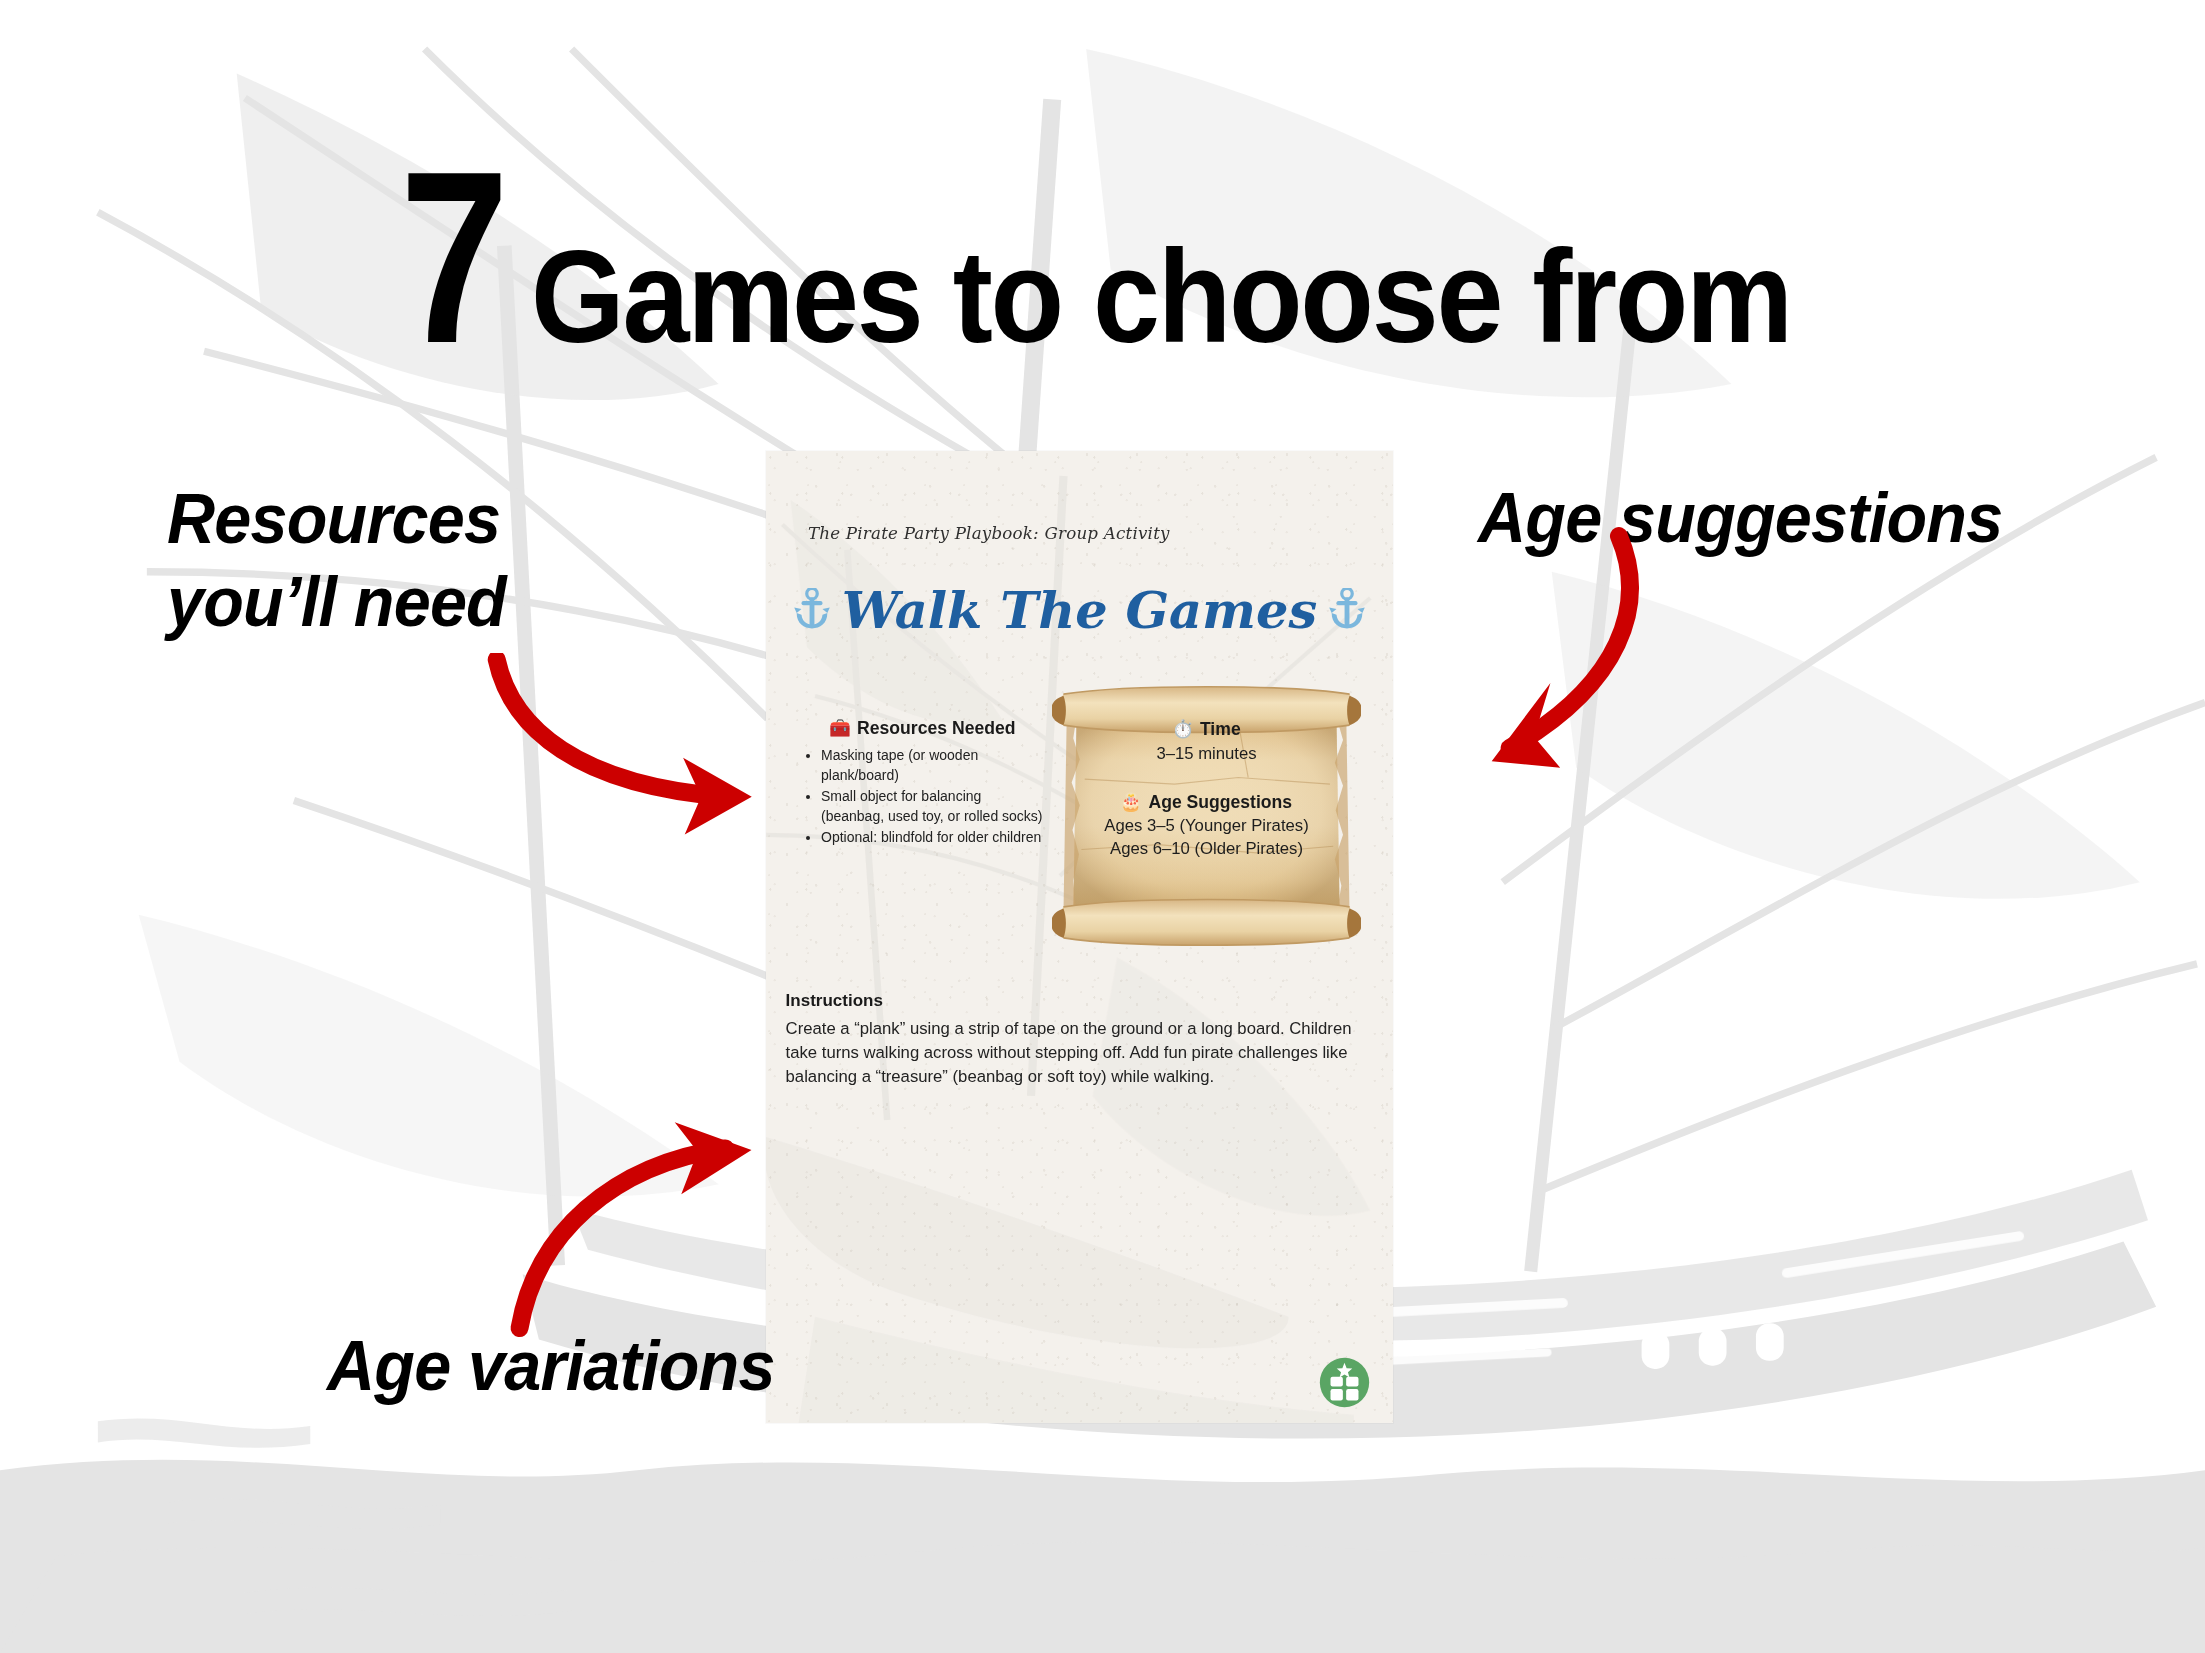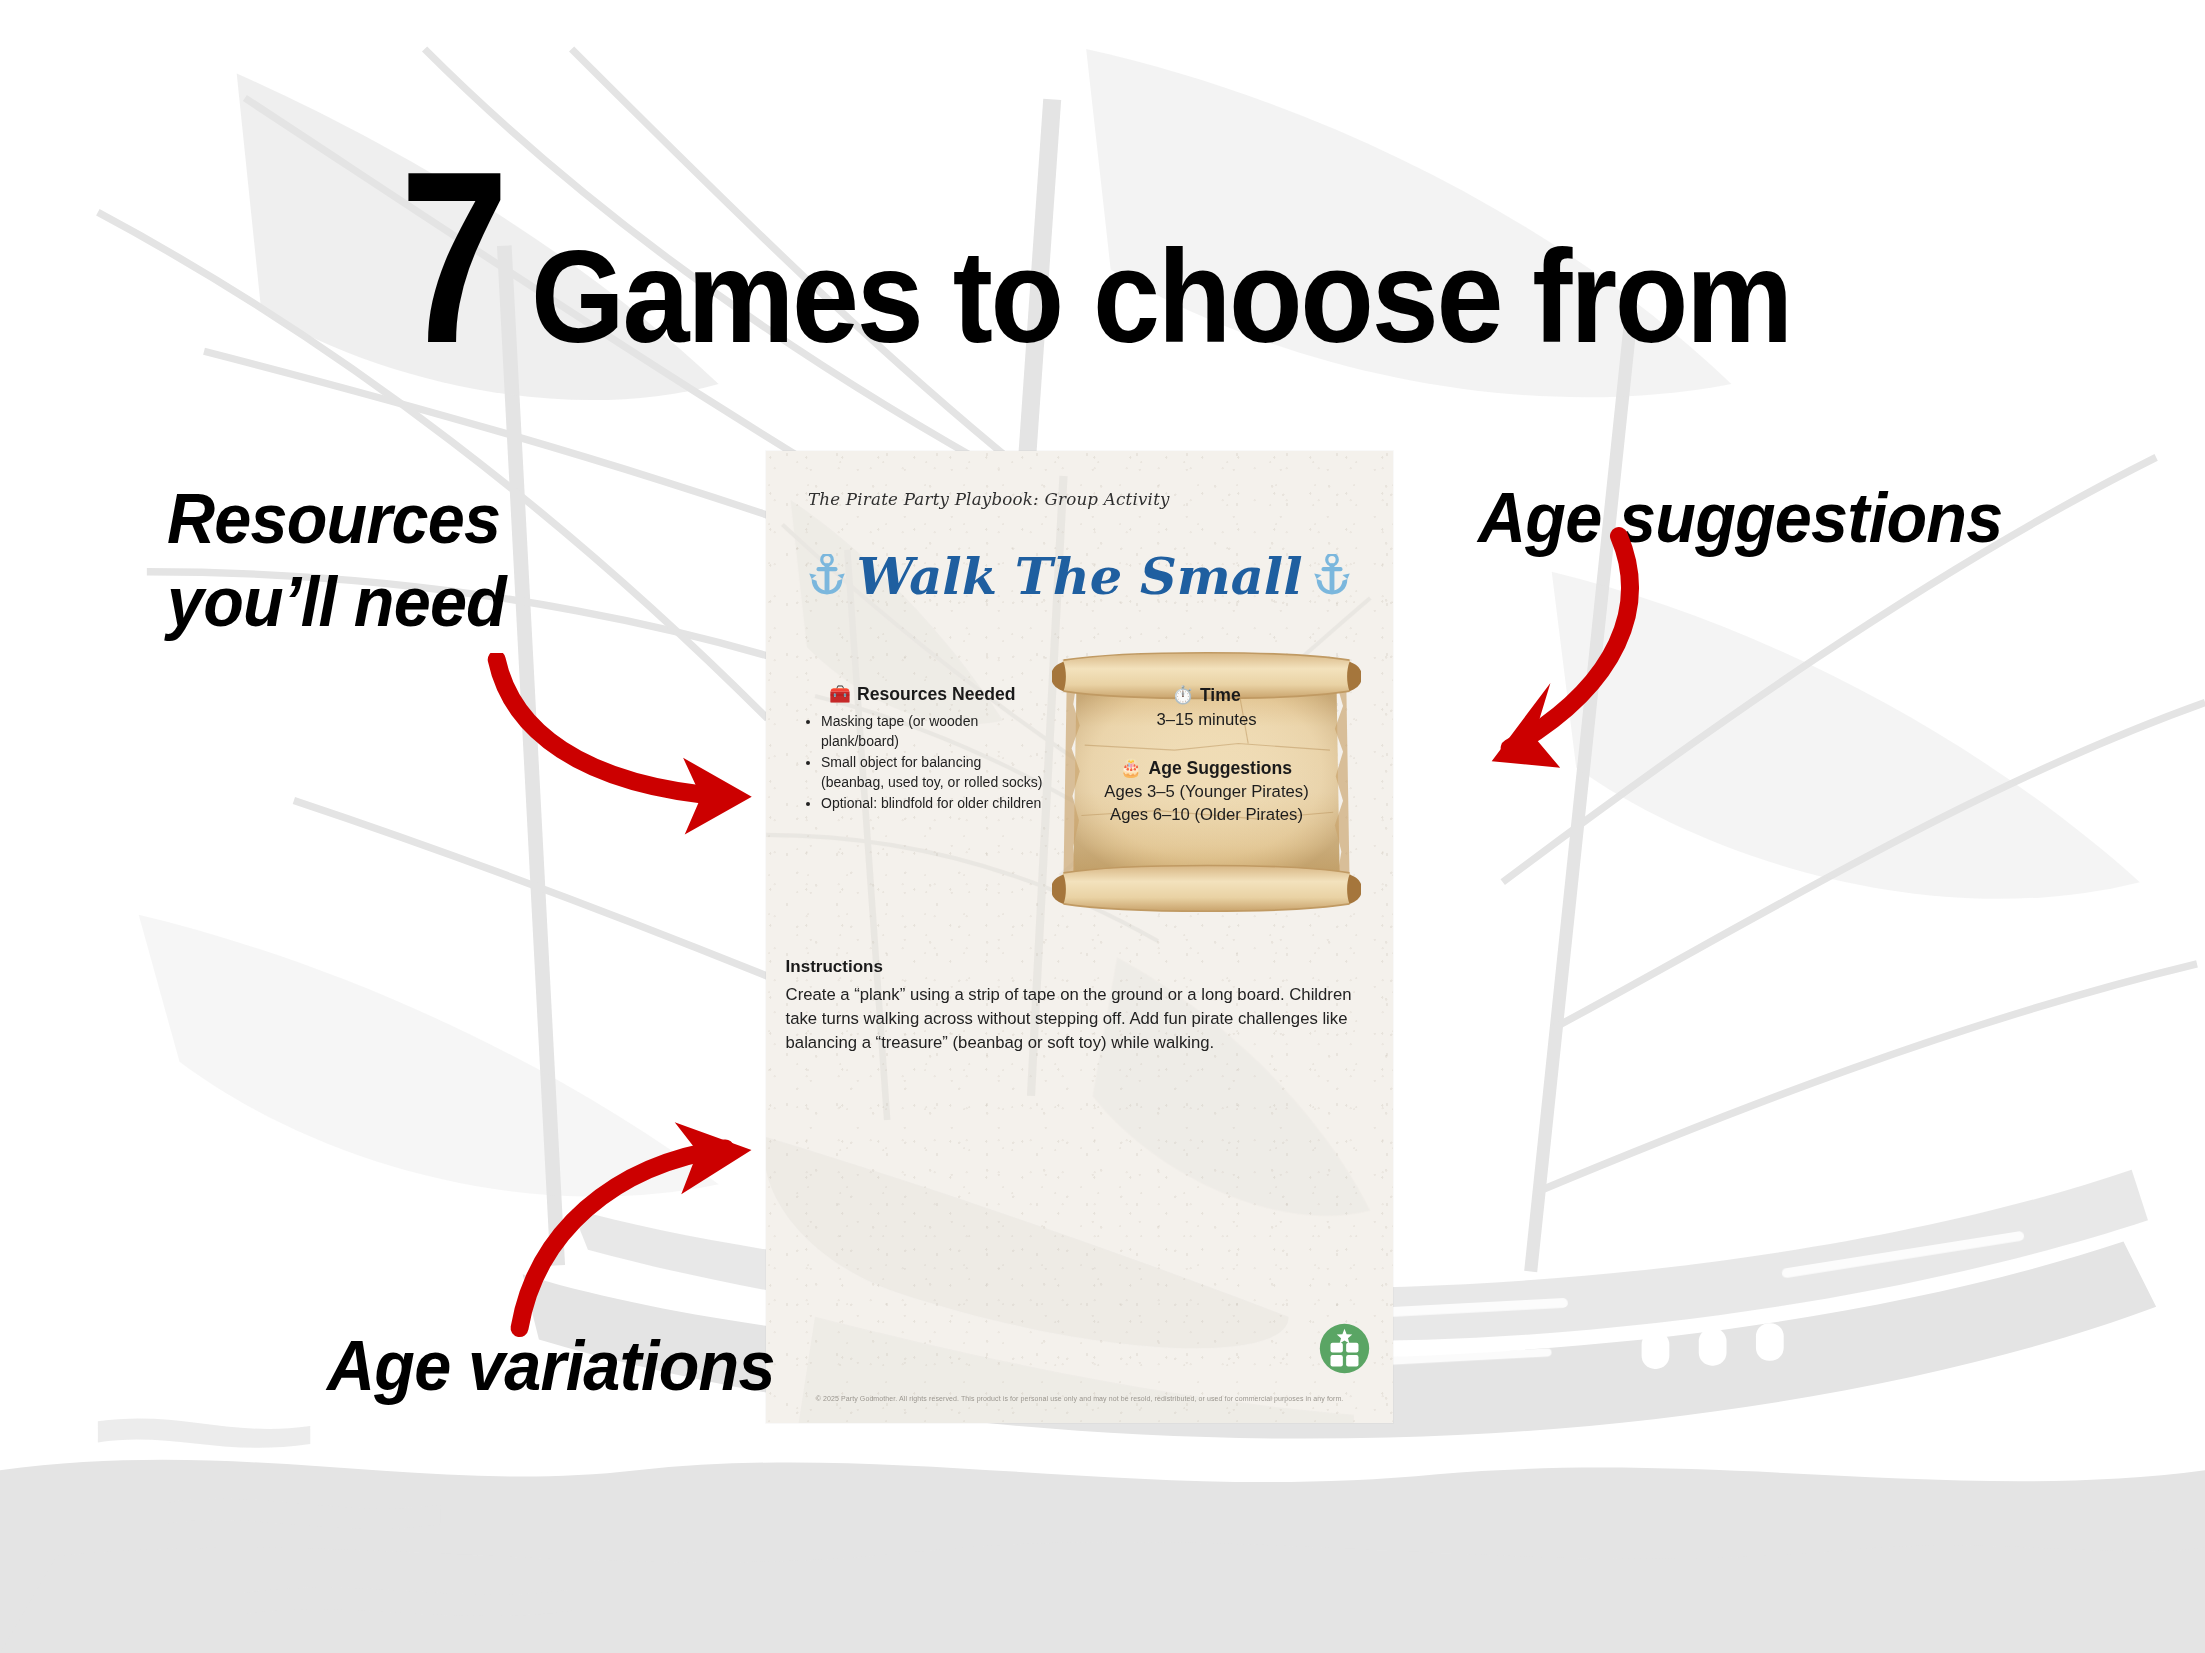--- a/index.html
+++ b/index.html
@@ -68,21 +68,21 @@
       radial-gradient(circle at 58% 81%, rgba(175,165,150,.18) 0 1.1px, transparent 1.4px),
       radial-gradient(circle at 8%  88%, rgba(185,175,160,.16) 0 0.9px, transparent 1.2px),
       radial-gradient(circle at 95% 40%, rgba(170,160,145,.15) 0 1px, transparent 1.3px);
     background-size:36px 36px, 50px 50px, 43px 43px, 57px 57px, 32px 32px, 54px 54px, 39px 39px, 47px 47px;
     opacity:.95;
   }
   
   #card-watermark{position:absolute;inset:0;opacity:.30;pointer-events:none;}
   #card-watermark svg{width:100%;height:100%;display:block;}
 
-  .card-inner{position:relative;z-index:3;padding:0 28px;height:100%;box-sizing:border-box;}
+  .card-inner{position:relative;z-index:3;padding:0 28px;height:100%;box-sizing:border-box;margin-top:34px;}
 
   #card-kicker{
     position:absolute;left:42px;top:38px;
     font-family:"DejaVu Serif", serif;font-style:italic;
     font-size:16.7px;color:#2f2f2f;letter-spacing:0.2px;
   }
 
   #card-title-row{
     position:absolute;left:0;right:0;top:100px;
     display:flex;align-items:center;justify-content:center;gap:11.4px;
@@ -255,21 +255,21 @@
           <g fill="#7bb7dd">
             <circle cx="22" cy="7" r="6.5" fill="none" stroke="#7bb7dd" stroke-width="4"></circle>
             <rect x="19" y="12" width="6" height="34" rx="2"></rect>
             <rect x="9" y="16" width="26" height="5.5" rx="2.5"></rect>
             <path d="M3 31 C3 44 12 50 22 50 C32 50 41 44 41 31 L35 33 C34 42 28 45 22 45 C16 45 10 42 9 33 Z"></path>
             <path d="M3 31 L0 24 L9 26 Z"></path>
             <path d="M41 31 L44 24 L35 26 Z"></path>
           </g>
         </svg>
       </span>
-      <span id="card-title">Walk The Small</span>
+      <span id="card-title">Walk The Games</span>
       <span class="anchor-icon">
         <svg width="36" height="42" viewBox="0 0 44 52" aria-hidden="true">
           <g fill="#7bb7dd">
             <circle cx="22" cy="7" r="6.5" fill="none" stroke="#7bb7dd" stroke-width="4"></circle>
             <rect x="19" y="12" width="6" height="34" rx="2"></rect>
             <rect x="9" y="16" width="26" height="5.5" rx="2.5"></rect>
             <path d="M3 31 C3 44 12 50 22 50 C32 50 41 44 41 31 L35 33 C34 42 28 45 22 45 C16 45 10 42 9 33 Z"></path>
             <path d="M3 31 L0 24 L9 26 Z"></path>
             <path d="M41 31 L44 24 L35 26 Z"></path>
           </g>

